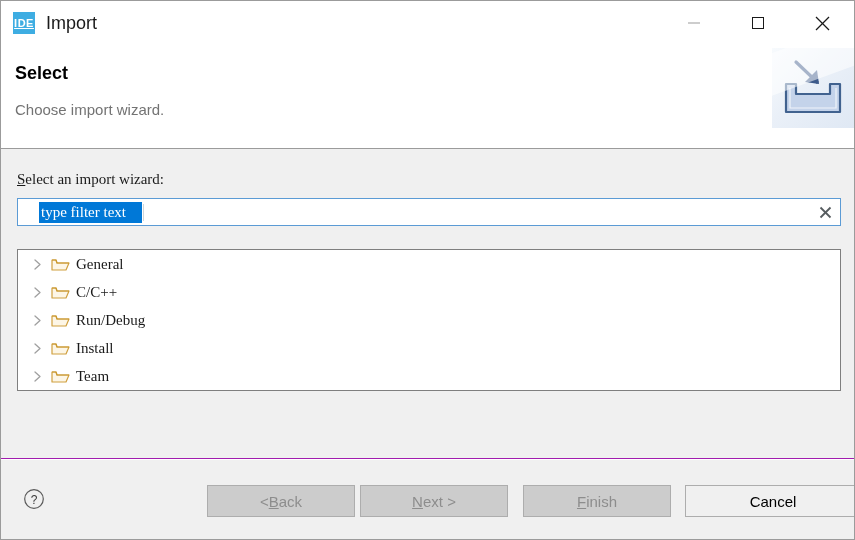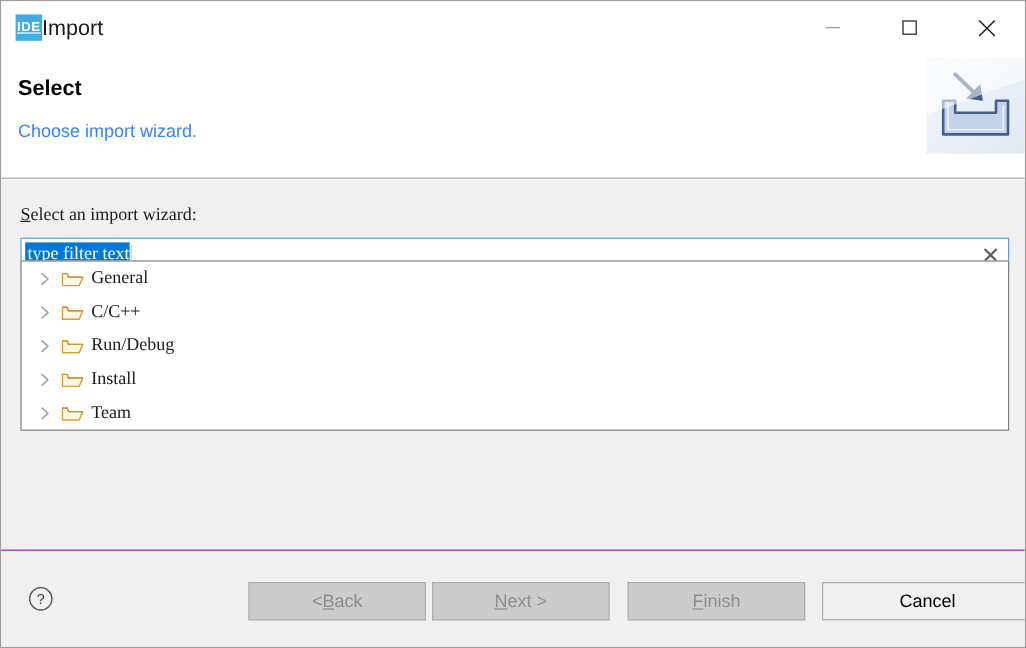--- a/index.html
+++ b/index.html
@@ -45,20 +45,21 @@
     font-weight: bold;
     letter-spacing: 0.5px;
     display: flex;
     align-items: center;
     justify-content: center;
     font-family: "Liberation Sans", sans-serif;
     user-select: none;
     text-decoration: underline;
   }
   .title-text {
+    margin-left: 11px;
     font-size: 18px;
     color: #1a1a1a;
   }
   .win-controls {
     position: absolute;
     right: 0; top: 0;
     height: 44px;
     display: flex;
   }
   .win-btn {
@@ -83,21 +84,21 @@
     position: absolute;
     left: 14px; top: 18px;
     font-size: 18px;
     font-weight: bold;
     color: #000000;
   }
   .header-sub {
     position: absolute;
     left: 14px; top: 56px;
     font-size: 15px;
-    color: #3b82f6;
+    color: #737373;
   }
   .banner-icon {
     position: absolute;
     right: 0px;
     top: 3px;
     width: 82px;
     height: 80px;
     background: linear-gradient(135deg, #f7fafd 0%, #eaf0f8 45%, #dfe8f4 100%);
     overflow: hidden;
   }
@@ -133,25 +134,25 @@
     left: 16px; top: 49px;
     width: 824px;
     height: 28px;
     box-sizing: border-box;
     background: #ffffff;
     border: 1px solid #5b9bd5;
     display: flex;
     align-items: center;
   }
   .filter-text {
-    margin-left: 3px;
+    margin-left: 21px;
     font-size: 15px;
     color: #ffffff;
     background: #0078d7;
-    padding: 1px 0 2px 2px;
+    padding: 1px 16px 2px 2px;
     line-height: 18px;
     white-space: pre;
     position: relative;
   }
   .filter-caret {
     display: inline-block;
     width: 1px;
     height: 17px;
     background: #cfd6da;
     vertical-align: middle;
@@ -164,21 +165,21 @@
     transform: translateY(-50%);
     width: 18px;
     height: 18px;
     display: flex;
     align-items: center;
     justify-content: center;
   }
 
   .tree {
     position: absolute;
-    left: 16px; top: 68px;
+    left: 16px; top: 100px;
     width: 824px;
     height: 142px;
     box-sizing: border-box;
     background: #ffffff;
     border: 1px solid #7f7f7f;
     overflow: hidden;
   }
   .tree-row {
     height: 28px;
     display: flex;

